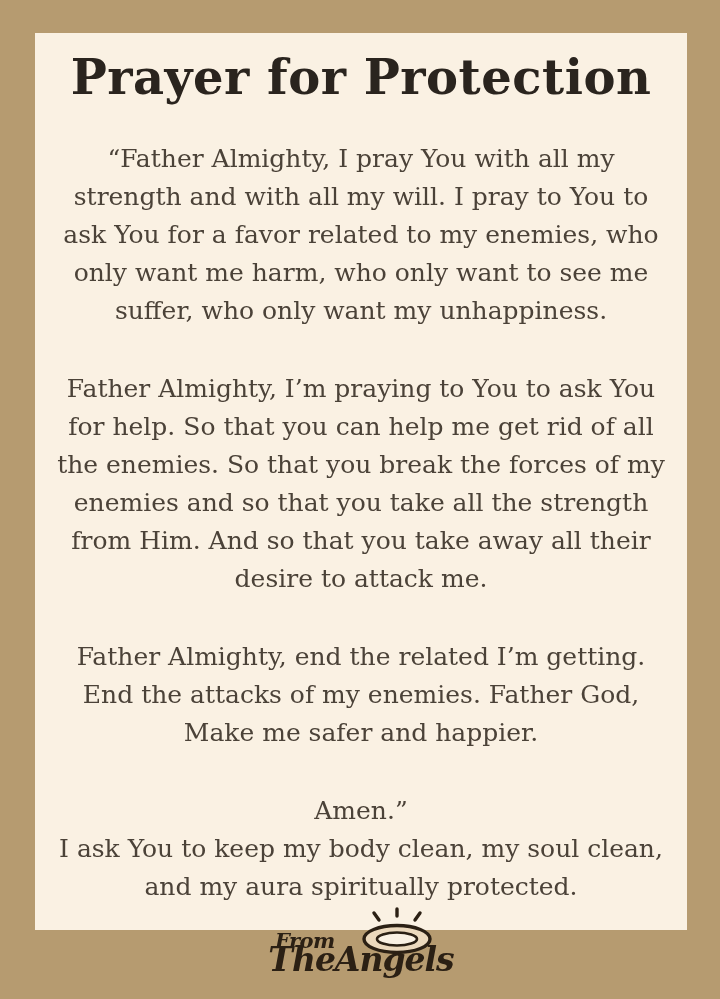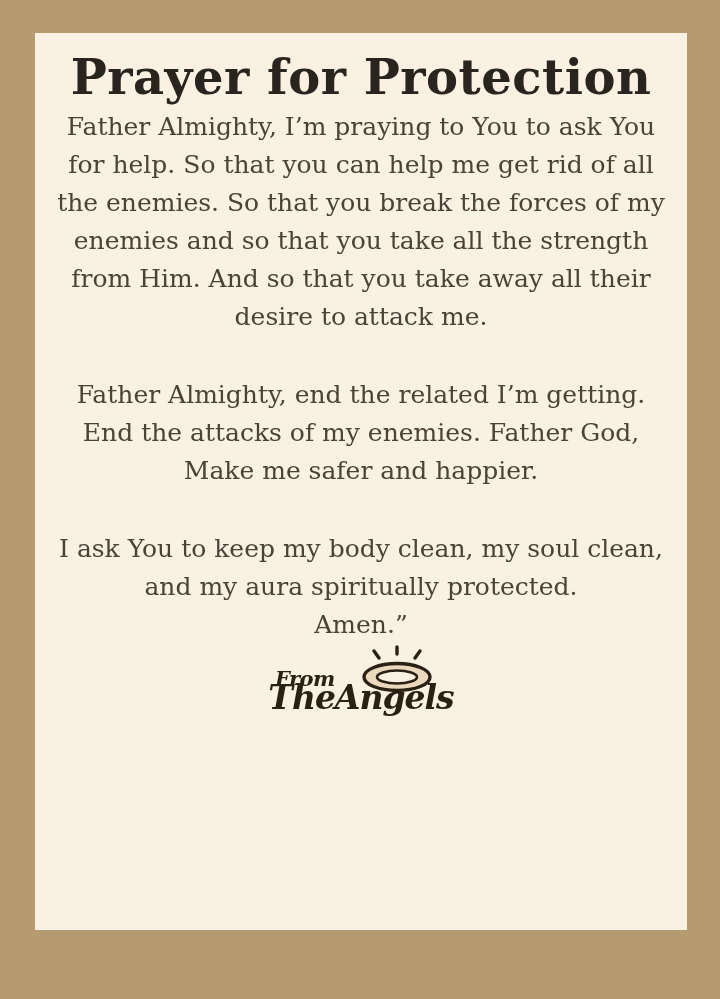--- a/index.html
+++ b/index.html
@@ -26,21 +26,21 @@
     background: var(--card-cream);
     padding: 16px 20px 0 20px;
     text-align: center;
   }
   .title {
     color: var(--title-ink);
     font-size: 48px;
     font-weight: bold;
     line-height: 1.18;
     letter-spacing: 0.5px;
-    margin-bottom: 2px;
+    margin-bottom: 34px;
   }
   .prayer {
     max-width: 616px;
     margin: 0 auto;
     color: var(--body-ink);
     font-size: 25px;
     line-height: 1.52;
   }
   .prayer p { margin-bottom: 40px; }
   .prayer p.no-gap { margin-bottom: 0; }
@@ -80,24 +80,25 @@
 </head>
 <body>
 
 <div class="card">
 
   <div class="title">
     <div>Prayer for Protection</div>
   </div>
 
   <div class="prayer">
+    <p>“Father Almighty, I pray You with all my strength and with all my will. I pray to You to ask You for a favor related to my enemies, who only want me harm, who only want to see me suffer, who only want my unhappiness.</p>
     <p>Father Almighty, I’m praying to You to ask You for help. So that you can help me get rid of all the enemies. So that you break the forces of my enemies and so that you take all the strength from Him. And so that you take away all their desire to attack me.</p>
     <p>Father Almighty, end the related I’m getting. End the attacks of my enemies. Father God, Make me safer and happier.</p>
+    <p class="no-gap">Amen.”</p>
     <p class="no-gap">I ask You to keep my body clean, my soul clean, and my aura spiritually protected.</p>
-    <p class="no-gap">Amen.”</p>
   </div>
 
   <div class="logo">
     <span class="from-label">From</span>
     <span class="halo">
       <svg width="88" height="52" viewBox="0 0 88 52">
 
         <line x1="26" y1="14" x2="21" y2="7" stroke="#2b2014" stroke-width="3.4" stroke-linecap="round"></line>
         <line x1="44" y1="10" x2="44" y2="3" stroke="#2b2014" stroke-width="3.4" stroke-linecap="round"></line>
         <line x1="62" y1="14" x2="67" y2="7" stroke="#2b2014" stroke-width="3.4" stroke-linecap="round"></line>

